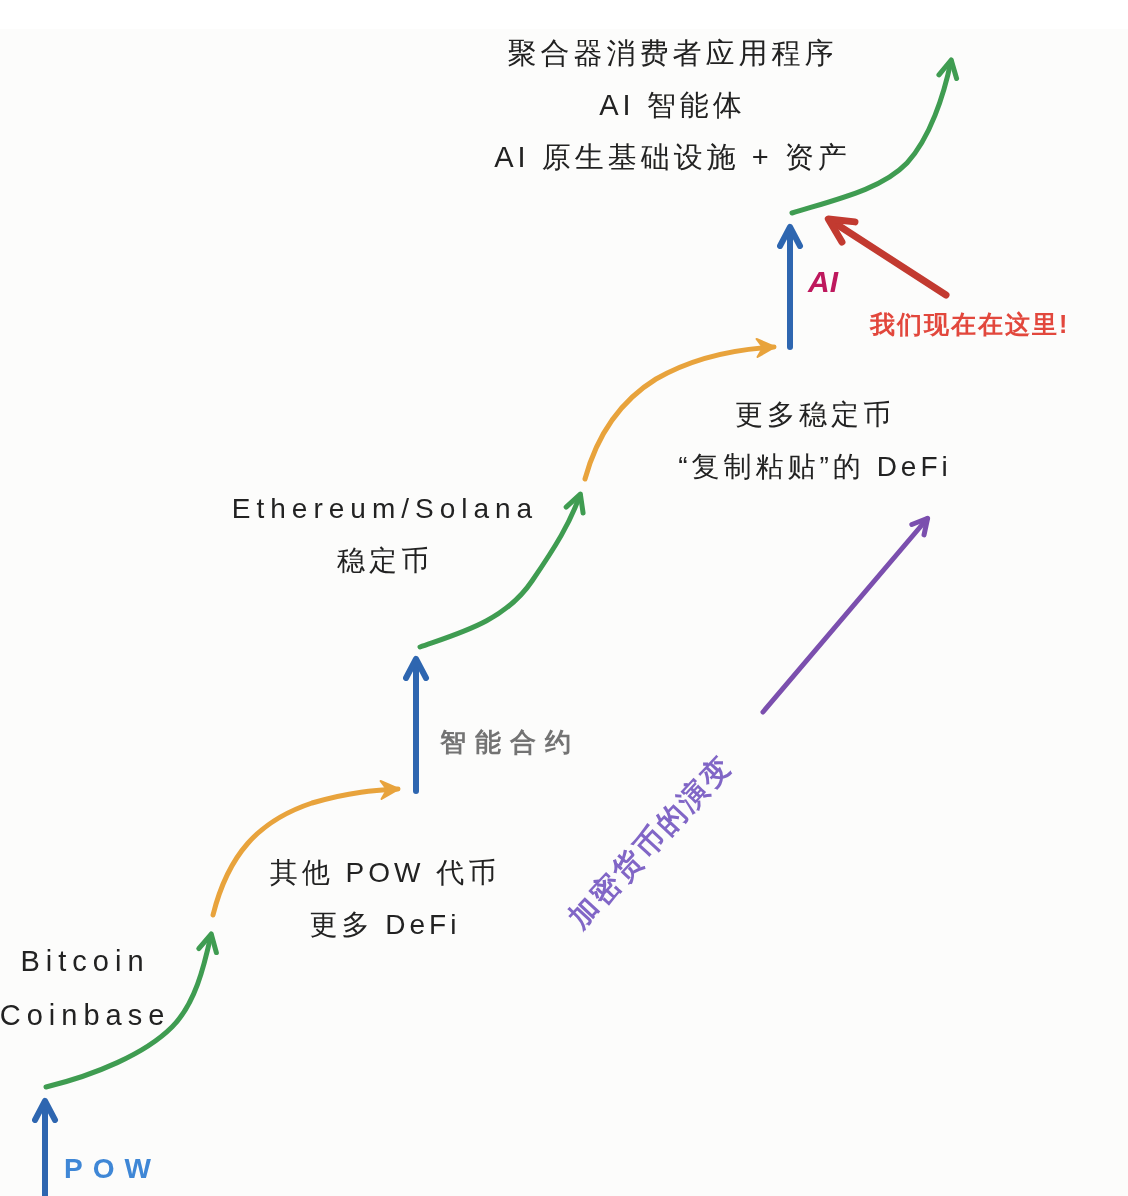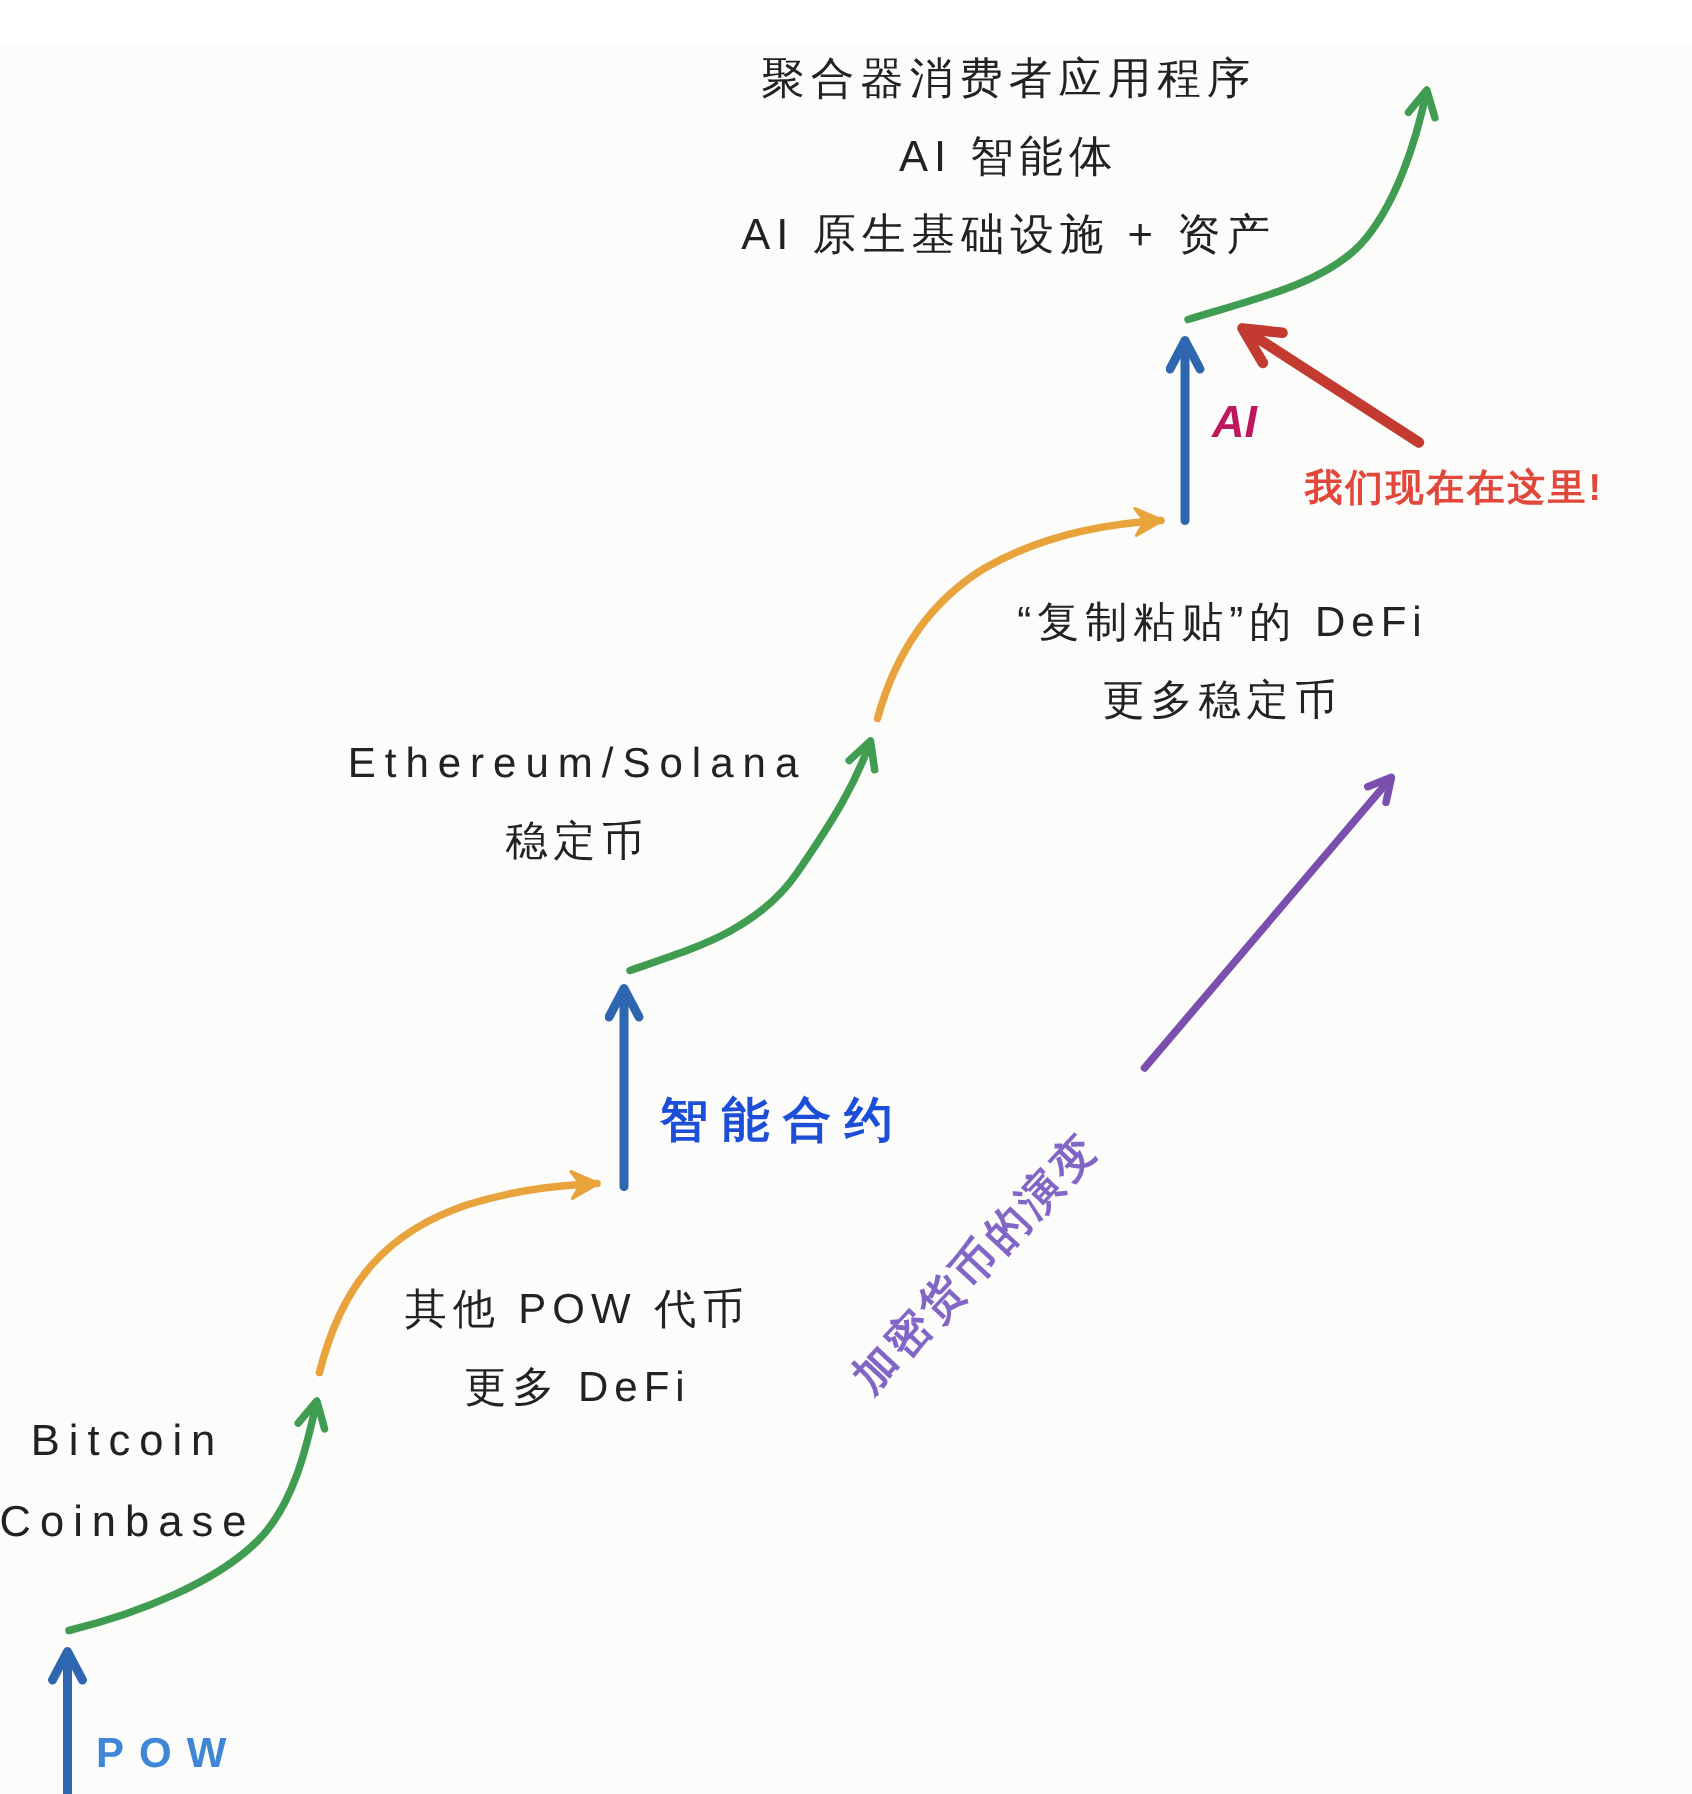--- a/index.html
+++ b/index.html
@@ -36,23 +36,23 @@
     white-space: nowrap;
   }
   .lbl-pow {
     left: 64px; top: 1124px;
     font-size: 28px;
     letter-spacing: 10px;
     color: #3f87d6;
   }
   .lbl-smart {
     left: 440px; top: 696px;
-    font-size: 32px;
+    font-size: 26px;
     letter-spacing: 9px;
-    color: #1d4ed8;
+    color: #737373;
   }
   .lbl-ai {
     left: 808px; top: 236px;
     font-size: 30px;
     font-style: italic;
     font-family: Liberation Sans, sans-serif;
     color: #be185d;
   }
   .lbl-here {
     left: 870px; top: 279px;
@@ -121,22 +121,22 @@
     <path d="M763,683 L927,490" stroke="#7b4fae" stroke-width="5" fill="none" stroke-linecap="round" marker-end="url(#mPurple)"></path>
   </svg>
 
   <div class="tblock t-top">
     <div>聚合器消费者应用程序</div>
     <div>AI 智能体</div>
     <div>AI 原生基础设施 + 资产</div>
   </div>
 
   <div class="tblock t-l1l2">
+    <div>更多稳定币</div>
     <div>“复制粘贴”的 DeFi</div>
-    <div>更多稳定币</div>
   </div>
 
   <div class="tblock t-eth">
     <div class="latin">Ethereum/Solana</div>
     <div>稳定币</div>
   </div>
 
   <div class="tblock t-powtok">
     <div>其他 POW 代币</div>
     <div>更多 DeFi</div>

